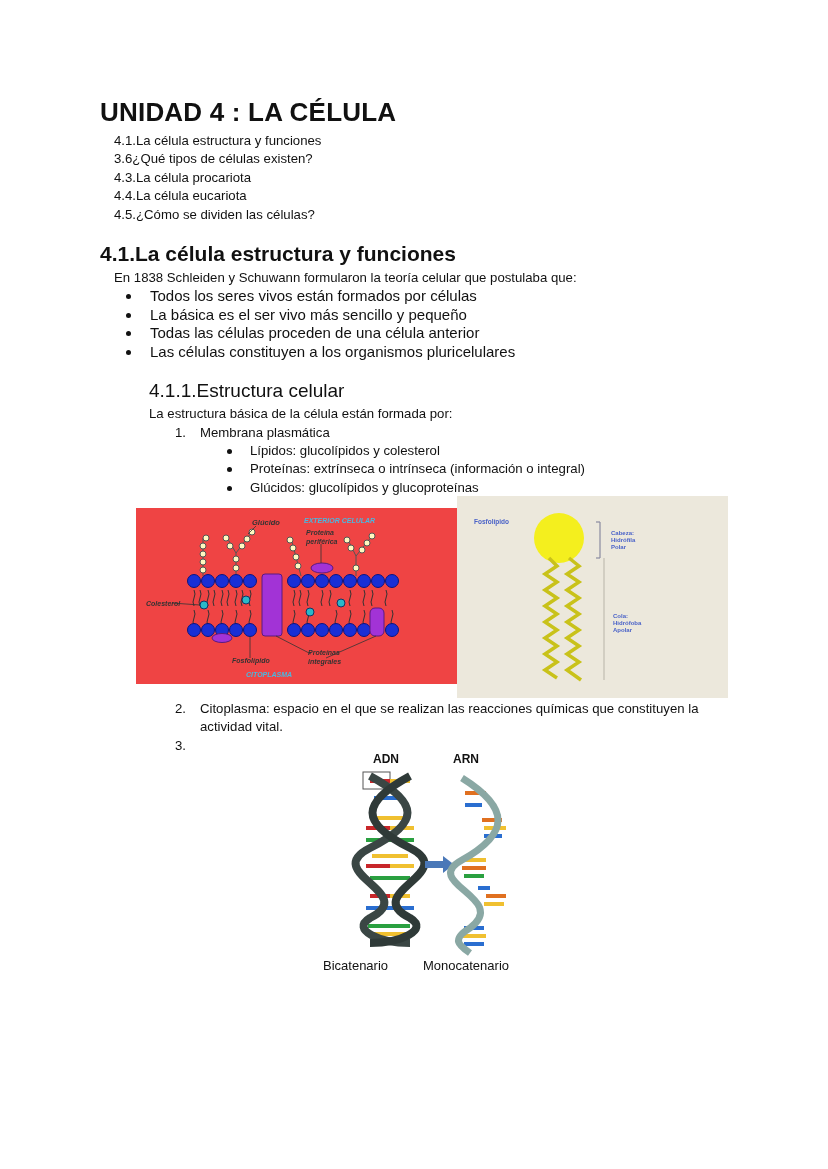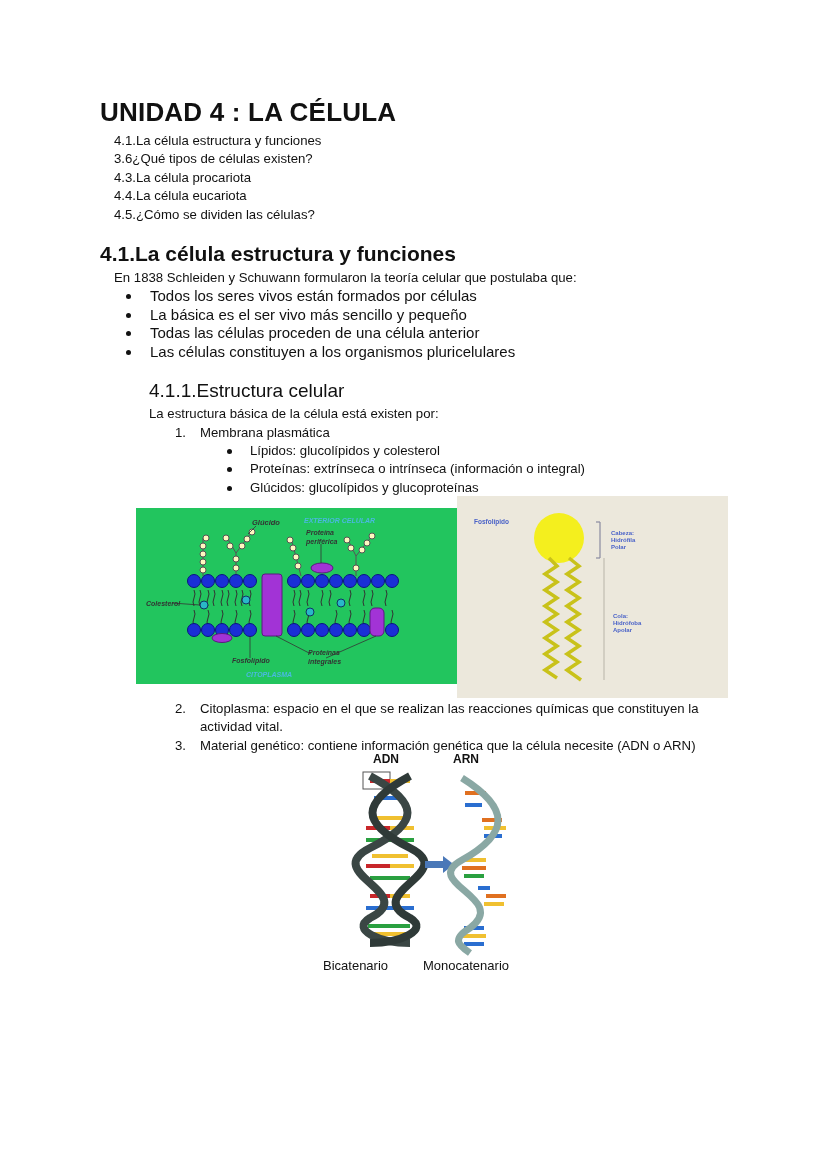--- a/index.html
+++ b/index.html
@@ -18,21 +18,21 @@
   .para2 { left: 149px; top: 406px; font-size: 13.2px; white-space: nowrap; }
   .olist { left: 149px; top: 424px; font-size: 13.2px; line-height: 18.4px; }
   .olist .row { position: relative; padding-left: 51px; white-space: nowrap; }
   .olist .row .num { position: absolute; left: 26px; }
   .sub { left: 225px; top: 442px; font-size: 13.2px; line-height: 18.4px; }
   .sub .row { position: relative; padding-left: 25px; white-space: nowrap; }
   .sub .row .dot { position: absolute; left: 2px; top: 7px; width: 5px; height: 5px; border-radius: 50%; background: #111; }
   .olist2 { left: 149px; top: 700px; font-size: 13.2px; line-height: 18.4px; width: 600px; }
   .olist2 .row { position: relative; padding-left: 51px; }
   .olist2 .row .num { position: absolute; left: 26px; }
-  .membrane { left: 136px; top: 508px; width: 326px; height: 176px; background: #22c55e; }
+  .membrane { left: 136px; top: 508px; width: 326px; height: 176px; background: #ef4444; }
   .phospho { left: 457px; top: 496px; width: 271px; height: 202px; background: #ece8dc; }
   .dna { left: 310px; top: 748px; width: 230px; height: 230px; }
   svg text { font-family: "Liberation Sans", sans-serif; }
 </style>
 </head>
 <body>
 
 <div class="abs h1">UNIDAD 4 : LA CÉLULA</div>
 
 <div class="abs toc">
@@ -46,21 +46,21 @@
 <div class="abs h2">4.1.La célula estructura y funciones</div>
 <div class="abs intro">En 1838 Schleiden y Schuwann formularon la teoría celular que postulaba que:</div>
 <div class="abs blist">
   <div class="row"><span class="dot"></span><span>Todos los seres vivos están formados por células</span></div>
   <div class="row"><span class="dot"></span><span>La básica es el ser vivo más sencillo y pequeño</span></div>
   <div class="row"><span class="dot"></span><span>Todas las células proceden de una célula anterior</span></div>
   <div class="row"><span class="dot"></span><span>Las células constituyen a los organismos pluricelulares</span></div>
 </div>
 
 <div class="abs h3">4.1.1.Estructura celular</div>
-<div class="abs para2">La estructura básica de la célula está existen por:</div>
+<div class="abs para2">La estructura básica de la célula están formada por:</div>
 <div class="abs olist">
   <div class="row"><span class="num">1.</span><span>Membrana plasmática</span></div>
 </div>
 <div class="abs sub">
   <div class="row"><span class="dot"></span><span>Lípidos: glucolípidos y colesterol</span></div>
   <div class="row"><span class="dot"></span><span>Proteínas: extrínseca o intrínseca (información o integral)</span></div>
   <div class="row"><span class="dot"></span><span>Glúcidos: glucolípidos y glucoproteínas</span></div>
 </div>
 
 <div class="abs membrane">
@@ -179,21 +179,21 @@
     <text x="154" y="46" font-size="6" font-weight="bold" fill="#4a62c8">Hidrófila</text>
     <text x="154" y="53" font-size="6" font-weight="bold" fill="#4a62c8">Polar</text>
     <text x="156" y="122" font-size="6" font-weight="bold" fill="#4a62c8">Cola:</text>
     <text x="156" y="129" font-size="6" font-weight="bold" fill="#4a62c8">Hidrófoba</text>
     <text x="156" y="136" font-size="6" font-weight="bold" fill="#4a62c8">Apolar</text>
   </svg>
 </div>
 
 <div class="abs olist2">
   <div class="row"><span class="num">2.</span><span>Citoplasma: espacio en el que se realizan las reacciones químicas que constituyen la actividad vital.</span></div>
-  <div class="row"><span class="num">3.</span><span>Material genético: contiene información genética que la célula necesite (ADN o ARN)</span></div>
+  <div class="row"><span class="num">3.</span></div>
 </div>
 
 <div class="abs dna">
   <svg width="230" height="230" viewBox="0 0 230 230">
     <text x="63" y="15" font-size="12" font-weight="bold" fill="#111">ADN</text>
     <text x="143" y="15" font-size="12" font-weight="bold" fill="#111">ARN</text>
     <rect x="53" y="24" width="27" height="17" fill="none" stroke="#555" stroke-width="1"></rect>
 
     <g stroke-width="4">
       <line x1="60" y1="33" x2="80" y2="33" stroke="#c8262a"></line>

